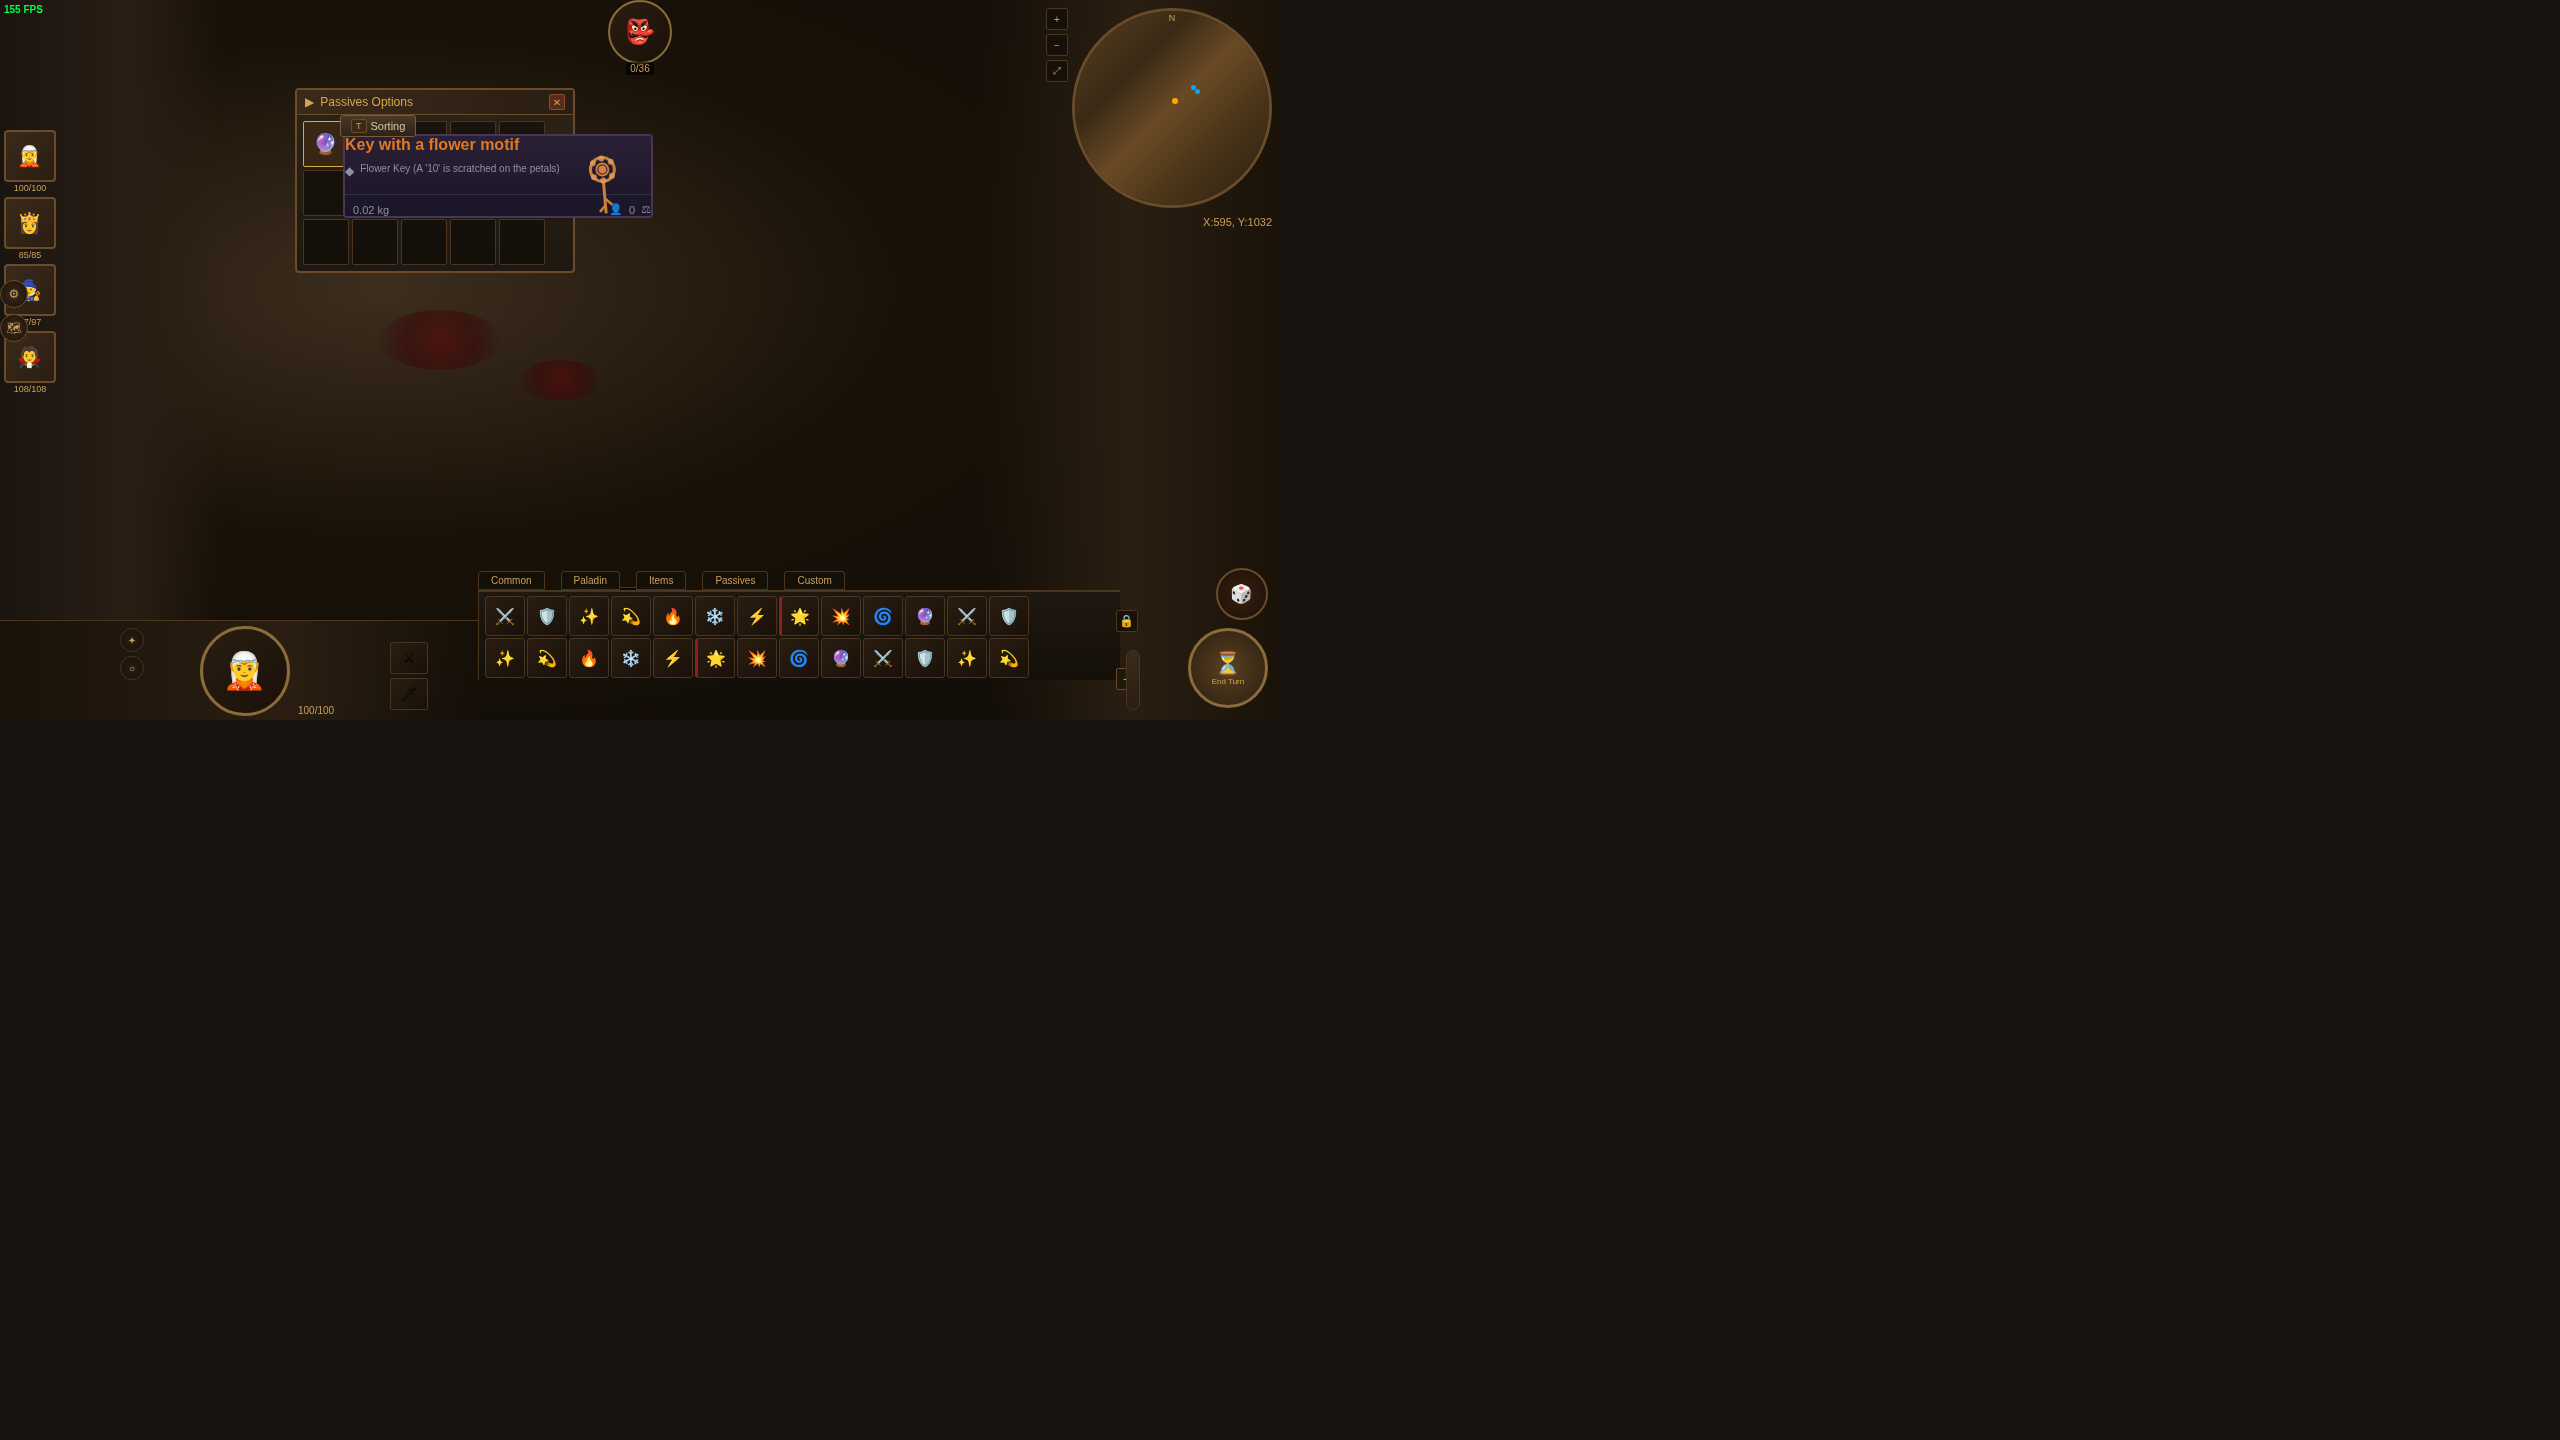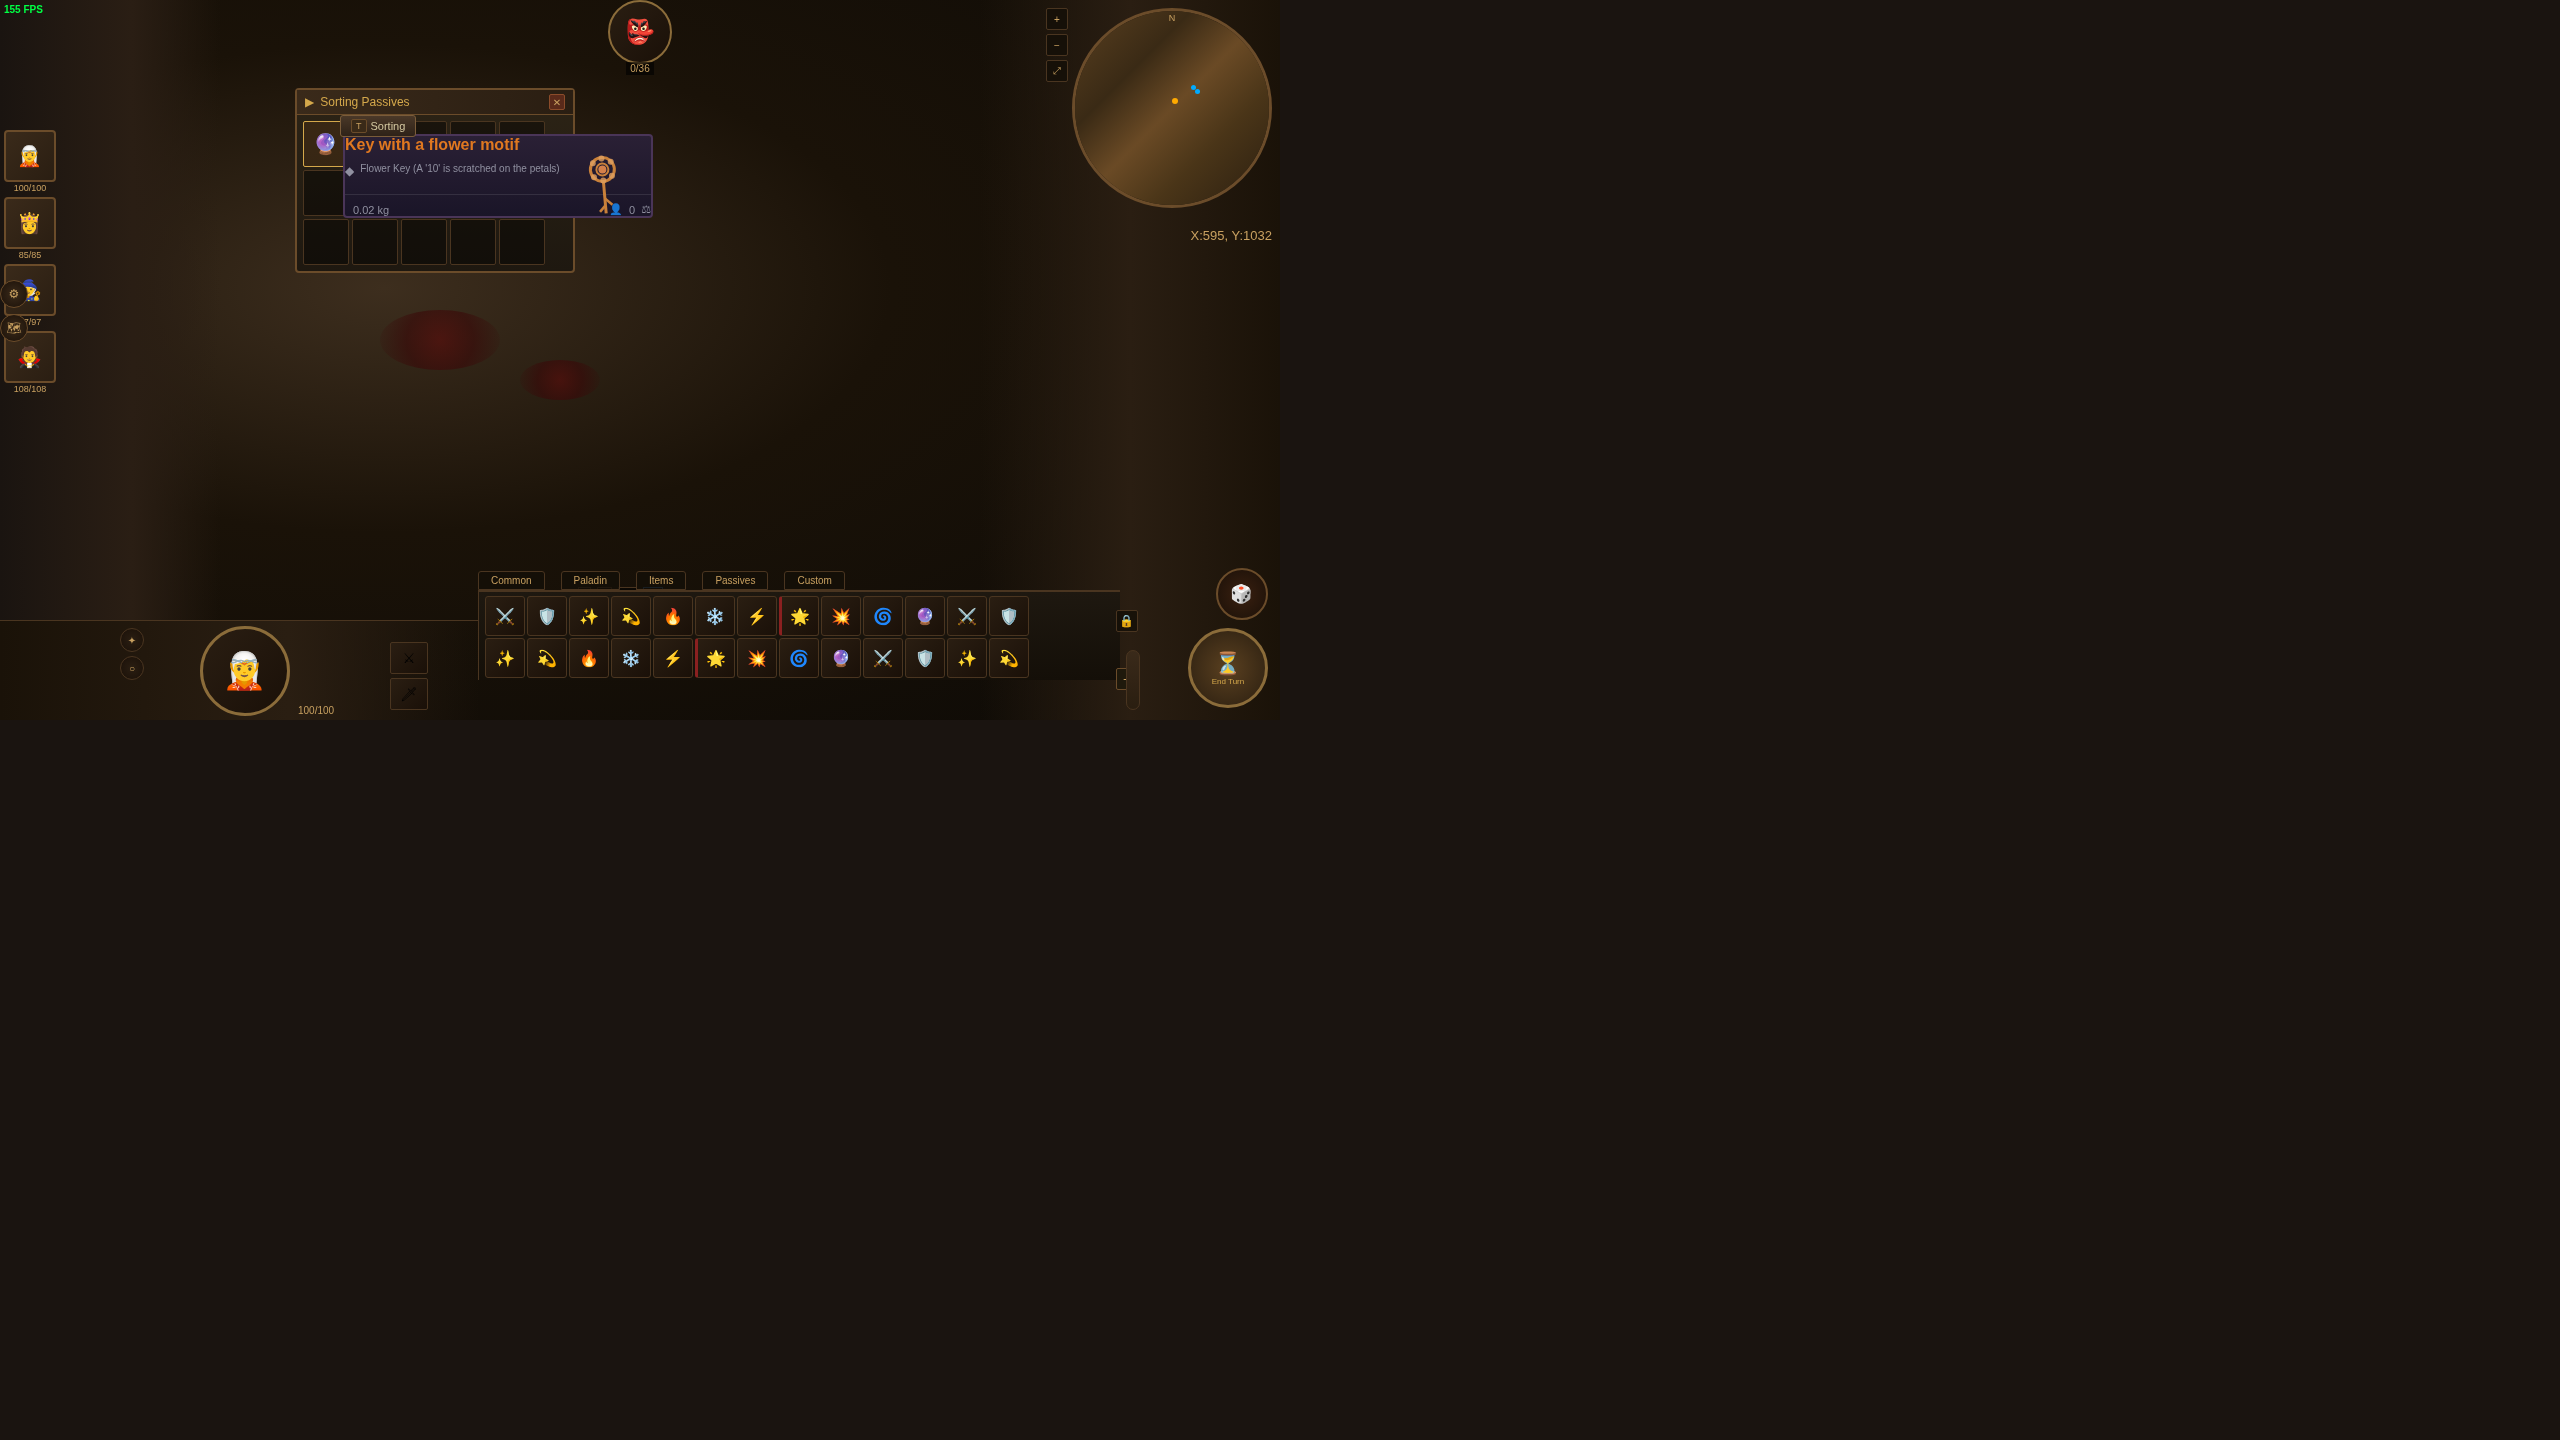--- a/index.html
+++ b/index.html
@@ -632,33 +632,33 @@
 </div>
 
 <div class="minimap">
   <div class="minimap-inner">
     <span class="minimap-btn-n">N</span>
     <div class="minimap-dot" style="top:45%;left:50%;"></div>
     <div class="minimap-dot" style="top:38%;left:60%;background:#00aaff;width:5px;height:5px;"></div>
     <div class="minimap-dot" style="top:40%;left:62%;background:#00aaff;width:5px;height:5px;"></div>
   </div>
 </div>
-<div style="position:absolute;top:228px;right:8px;font-size:13px;color:#c8a060;text-align:center;z-index:51;">X:595, Y:1032</div>
+<div style="position:absolute;top:216px;right:8px;font-size:11px;color:#c8a060;text-align:center;z-index:51;">X:595, Y:1032</div>
 
 <div class="minimap-controls">
   <div class="map-ctrl-btn">+</div>
   <div class="map-ctrl-btn">−</div>
   <div class="map-ctrl-btn">⤢</div>
 </div>
 
 <div class="sorting-panel">
   <div class="sorting-header">
     <div class="sorting-header-title">
       <span>▶</span>
-      <span>Sorting Passives</span>
+      <span>Passives Options</span>
     </div>
     <div class="sorting-close">✕</div>
   </div>
   <div class="inventory-grid">
 
     <div class="inv-slot active">
       <span class="inv-slot-icon">🔮</span>
     </div>
     <div class="inv-slot active">
       <span class="inv-slot-icon">🗝️</span>

